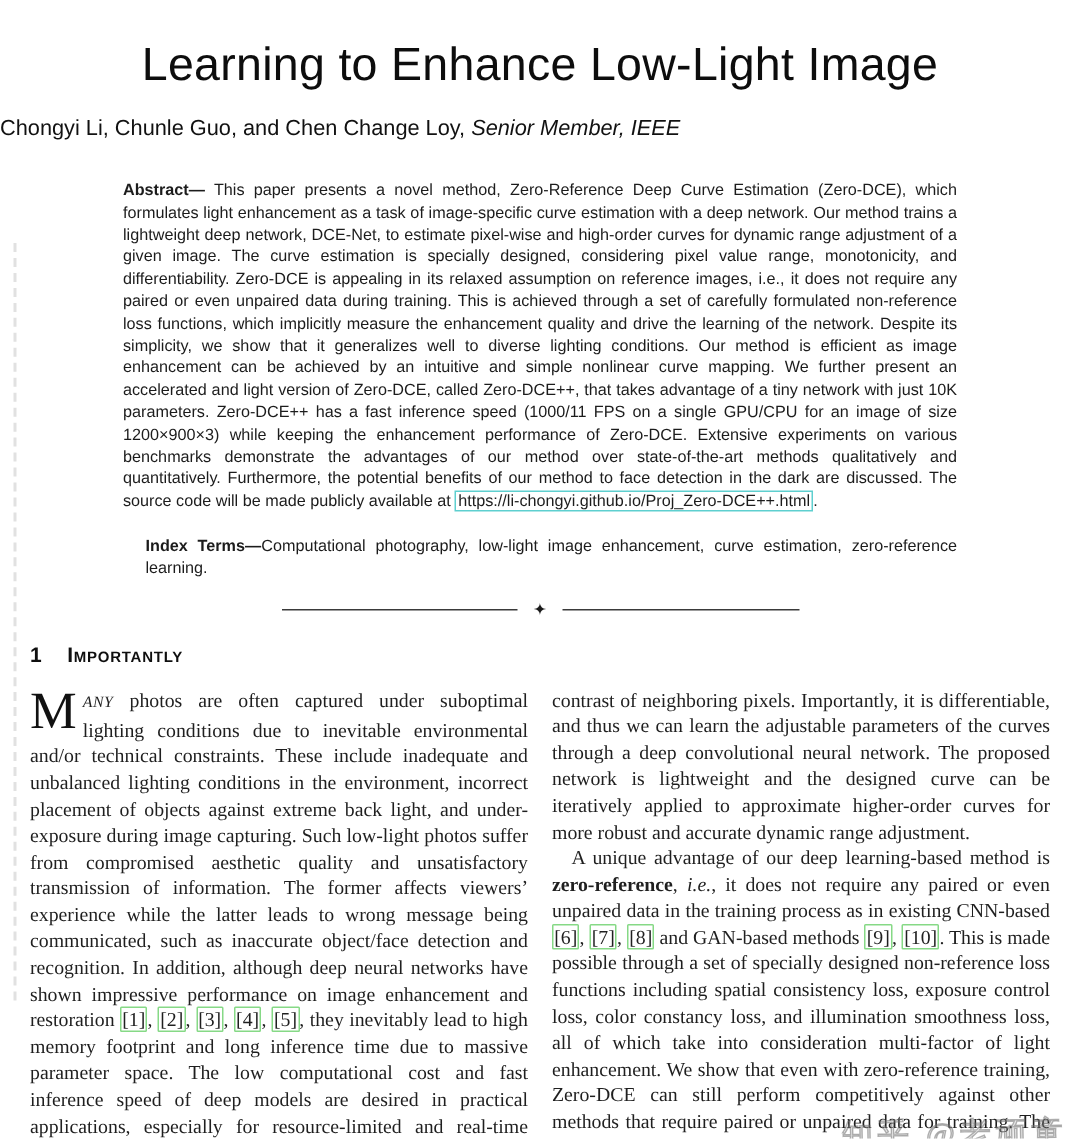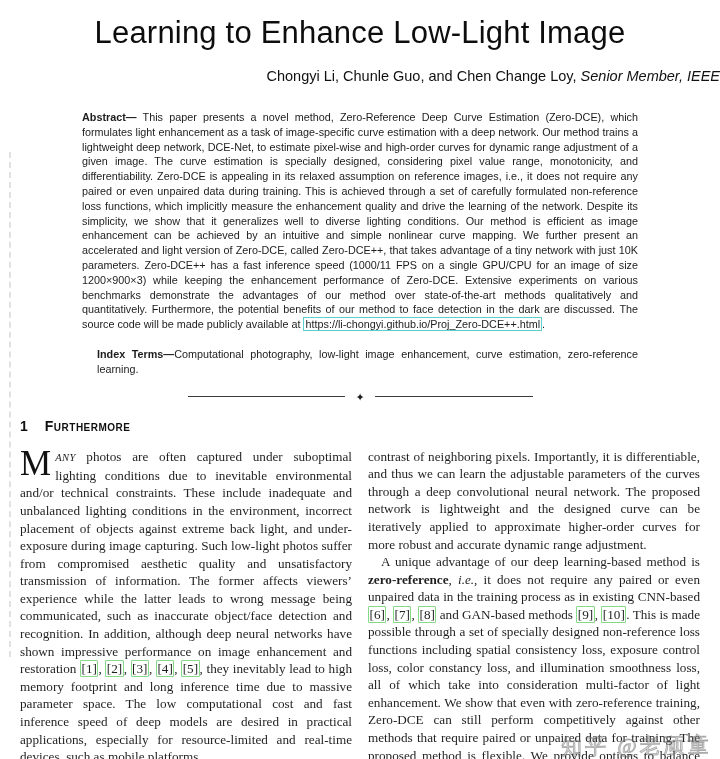--- a/index.html
+++ b/index.html
@@ -12,25 +12,25 @@
 
   
   .edge-marks {
     position:absolute; left:9px; top:138px; height:505px; width:3px;
     border-left:2px dashed #c9c9c9; opacity:.55;
   }
 
   .title {
     font-family:"Liberation Sans", sans-serif;
     font-size:31px; line-height:38px; text-align:center;
-    color:#0d0d0d; margin-top:14px; letter-spacing:.2px;
+    color:#0d0d0d; margin-top:24px; letter-spacing:.2px;
   }
   .authors {
     font-family:"Liberation Sans", sans-serif;
-    font-size:14.5px; text-align:right; margin-top:16px; color:#111;
+    font-size:14.5px; text-align:left; margin-top:16px; color:#111;
   }
   .authors .seg-italic { font-style:italic; }
 
   .abstract, .index-terms {
     font-family:"Liberation Sans", sans-serif;
     font-size:10.8px; line-height:14.8px; color:#1c1c1c;
     text-align:justify; margin:0 82px;
   }
   .abstract { margin-top:26px; }
   .index-terms { margin-top:15px;padding-left:15px; }
@@ -104,21 +104,21 @@
   <div class="divider">
     <span class="line"></span>
     <span class="diamond">✦</span>
     <span class="line"></span>
   </div>
 
   <div class="columns">
     <div class="col col-left">
       <div class="section-heading">
         <span class="sec-num">1</span>
-        <span class="sec-title">Furthermore</span>
+        <span class="sec-title">Importantly</span>
       </div>
       <div>
           <p><span class="seg-dropcap">M</span><span class="seg-sc">ANY</span><span class="seg-plain"> photos are often captured under suboptimal lighting conditions due to inevitable environmental and/or technical constraints. These include inadequate and unbalanced lighting conditions in the environment, incorrect placement of objects against extreme back light, and under-exposure during image capturing. Such low-light photos suffer from compromised aesthetic quality and unsatisfactory transmission of information. The former affects viewers’ experience while the latter leads to wrong message being communicated, such as inaccurate object/face detection and recognition. In addition, although deep neural networks have shown impressive performance on image enhancement and restoration </span><span class="seg-cite">[1]</span><span class="seg-plain">, </span><span class="seg-cite">[2]</span><span class="seg-plain">, </span><span class="seg-cite">[3]</span><span class="seg-plain">, </span><span class="seg-cite">[4]</span><span class="seg-plain">, </span><span class="seg-cite">[5]</span><span class="seg-plain">, they inevitably lead to high memory footprint and long inference time due to massive parameter space. The low computational cost and fast inference speed of deep models are desired in practical applications, especially for resource-limited and real-time devices, such as mobile platforms.</span></p>
         </div>
     </div>
     <div class="col col-right">
       <div>
           <p><span class="seg-plain">contrast of neighboring pixels. Importantly, it is differentiable, and thus we can learn the adjustable parameters of the curves through a deep convolutional neural network. The proposed network is lightweight and the designed curve can be iteratively applied to approximate higher-order curves for more robust and accurate dynamic range adjustment.</span></p>
           <p class="indent"><span class="seg-plain">A unique advantage of our deep learning-based method is </span><span class="seg-bold">zero-reference</span><span class="seg-plain">, </span><span class="seg-italic">i.e.</span><span class="seg-plain">, it does not require any paired or even unpaired data in the training process as in existing CNN-based </span><span class="seg-cite">[6]</span><span class="seg-plain">, </span><span class="seg-cite">[7]</span><span class="seg-plain">, </span><span class="seg-cite">[8]</span><span class="seg-plain"> and GAN-based methods </span><span class="seg-cite">[9]</span><span class="seg-plain">, </span><span class="seg-cite">[10]</span><span class="seg-plain">. This is made possible through a set of specially designed non-reference loss functions including spatial consistency loss, exposure control loss, color constancy loss, and illumination smoothness loss, all of which take into consideration multi-factor of light enhancement. We show that even with zero-reference training, Zero-DCE can still perform competitively against other methods that require paired or unpaired data for training. The proposed method is flexible. We provide options to balance the enhancement performance and the computational cost for the practical application of Zero-DCE and propose an accelerated and light version Zero-DCE++. This is achieved by re-designing the network structure, reformulating the curve estimation, and controlling the sizes of input image.</span></p>
         </div>

